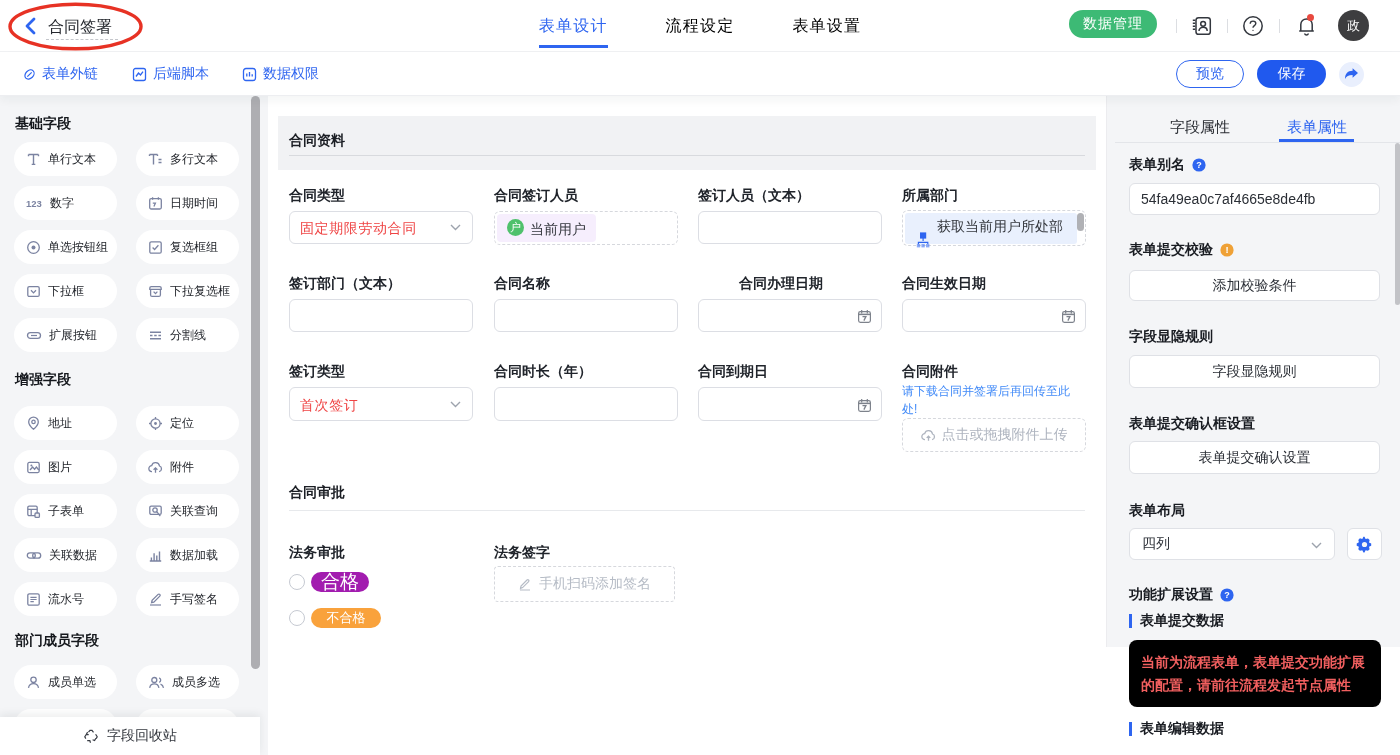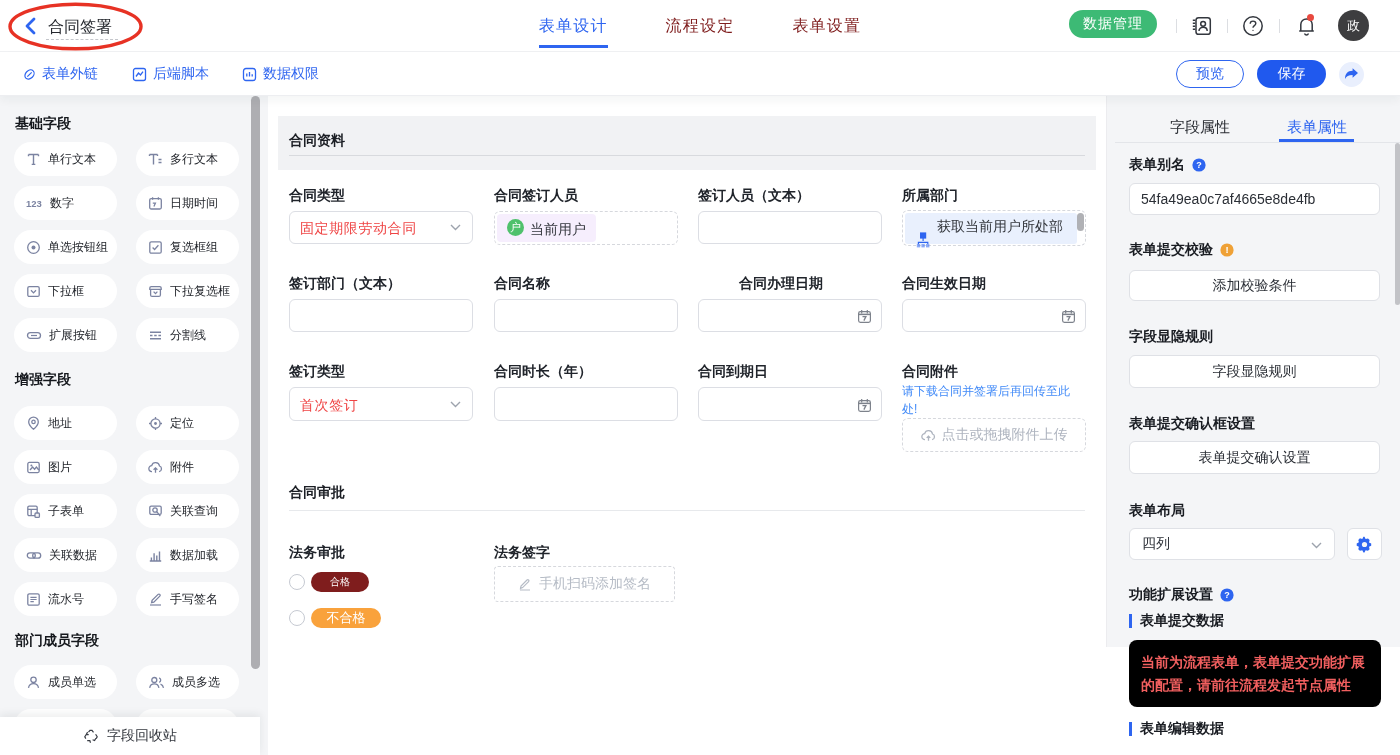--- a/index.html
+++ b/index.html
@@ -8,21 +8,21 @@
 body{font-family:"Liberation Sans",sans-serif;color:#1f2329;background:#fff;}
 #app{position:relative;width:1400px;height:755px;overflow:hidden;}
 .abs{position:absolute;}
 
 
 .topbar{position:absolute;left:0;top:0;width:1400px;height:52px;background:#fff;border-bottom:1px solid #f0f1f3;}
 .back{position:absolute;left:20px;top:15px;width:22px;height:22px;}
 .ftitle{position:absolute;left:48px;top:17px;font-size:16px;color:#25282e;}
 .ftitle-line{position:absolute;left:46px;top:39px;width:72px;border-top:1px dashed #c4c6cb;}
 .tabs{position:absolute;left:0;top:0;width:1400px;height:52px;display:flex;justify-content:center;align-items:center;gap:58px;}
-.tab{font-size:16px;letter-spacing:1.2px;color:#7f1d1d;position:relative;height:52px;line-height:52px;}
+.tab{font-size:16px;letter-spacing:1.2px;color:#000000;position:relative;height:52px;line-height:52px;}
 .tab.act{color:#2e65f0;}
 .tab.act:after{content:"";position:absolute;left:0;right:0;bottom:4px;height:3px;background:#2e65f0;}
 .btn-green{width:88px;height:28px;border-radius:14px;background:#3dba75;color:#fff;font-size:14px;display:flex;align-items:center;justify-content:center;letter-spacing:1px;}
 .hsep{width:1px;height:14px;background:#dcdee2;}
 .havt{width:31px;height:31px;border-radius:50%;background:#3d3d3f;color:#fff;font-size:13px;display:flex;align-items:center;justify-content:center;}
 
 
 .subbar{position:absolute;left:0;top:52px;width:1400px;height:44px;background:#fff;border-bottom:1px solid #edeef1;box-shadow:0 5px 8px rgba(31,35,41,.045);z-index:3;}
 .slink{position:absolute;top:0;height:44px;display:flex;align-items:center;gap:6px;color:#2e65f0;font-size:14px;}
 .btn-prev{width:68px;height:28px;border-radius:14px;border:1px solid #2e65f0;color:#2e65f0;background:#fff;font-size:14px;display:flex;align-items:center;justify-content:center;}
@@ -336,21 +336,21 @@
           <path d="M7.5 11.8V7.2M5.7 8.9l1.8-1.8 1.8 1.8"></path>
         </svg>
       点击或拖拽附件上传
     </div>
 
     <div class="sec-title abs" style="left:21px;top:388px;">合同审批</div>
     <div class="abs" style="left:21px;top:414px;width:796px;border-top:1px solid #e7e9ec;"></div>
 
     <div class="lbl" style="left:21px;top:448px;">法务审批</div>
     <div class="abs" style="left:21px;top:478px;width:16px;height:16px;border-radius:50%;border:1px solid #c6cad2;background:#fff;"></div>
-    <div class="abs" style="left:43px;top:476px;width:58px;height:20px;border-radius:10px;background:#7f1d1d;color:#fff;font-size:10px;display:flex;align-items:center;justify-content:center;">合格</div>
+    <div class="abs" style="left:43px;top:476px;width:58px;height:20px;border-radius:10px;background:#a21caf;color:#fff;font-size:19px;display:flex;align-items:center;justify-content:center;">合格</div>
     <div class="abs" style="left:21px;top:514px;width:16px;height:16px;border-radius:50%;border:1px solid #c6cad2;background:#fff;"></div>
     <div class="abs" style="left:43px;top:512px;width:70px;height:20px;border-radius:10px;background:#f9a23c;color:#fff;font-size:13px;display:flex;align-items:center;justify-content:center;">不合格</div>
 
     <div class="lbl" style="left:226px;top:448px;">法务签字</div>
     <div class="abs dash" style="left:226px;top:470px;width:181px;height:36px;border-radius:4px;display:flex;align-items:center;justify-content:center;gap:7px;font-size:14px;color:#b6bcc6;">
       <svg width="14" height="14" viewBox="0 0 14 14" fill="none" stroke="#b6bcc6" stroke-width="1.2">
           <path d="M2.5 11.5l.5-2.5 6-6a1.1 1.1 0 0 1 1.6 1.6l-6 6ZM2 13h10"></path>
         </svg>
       手机扫码添加签名
     </div>

